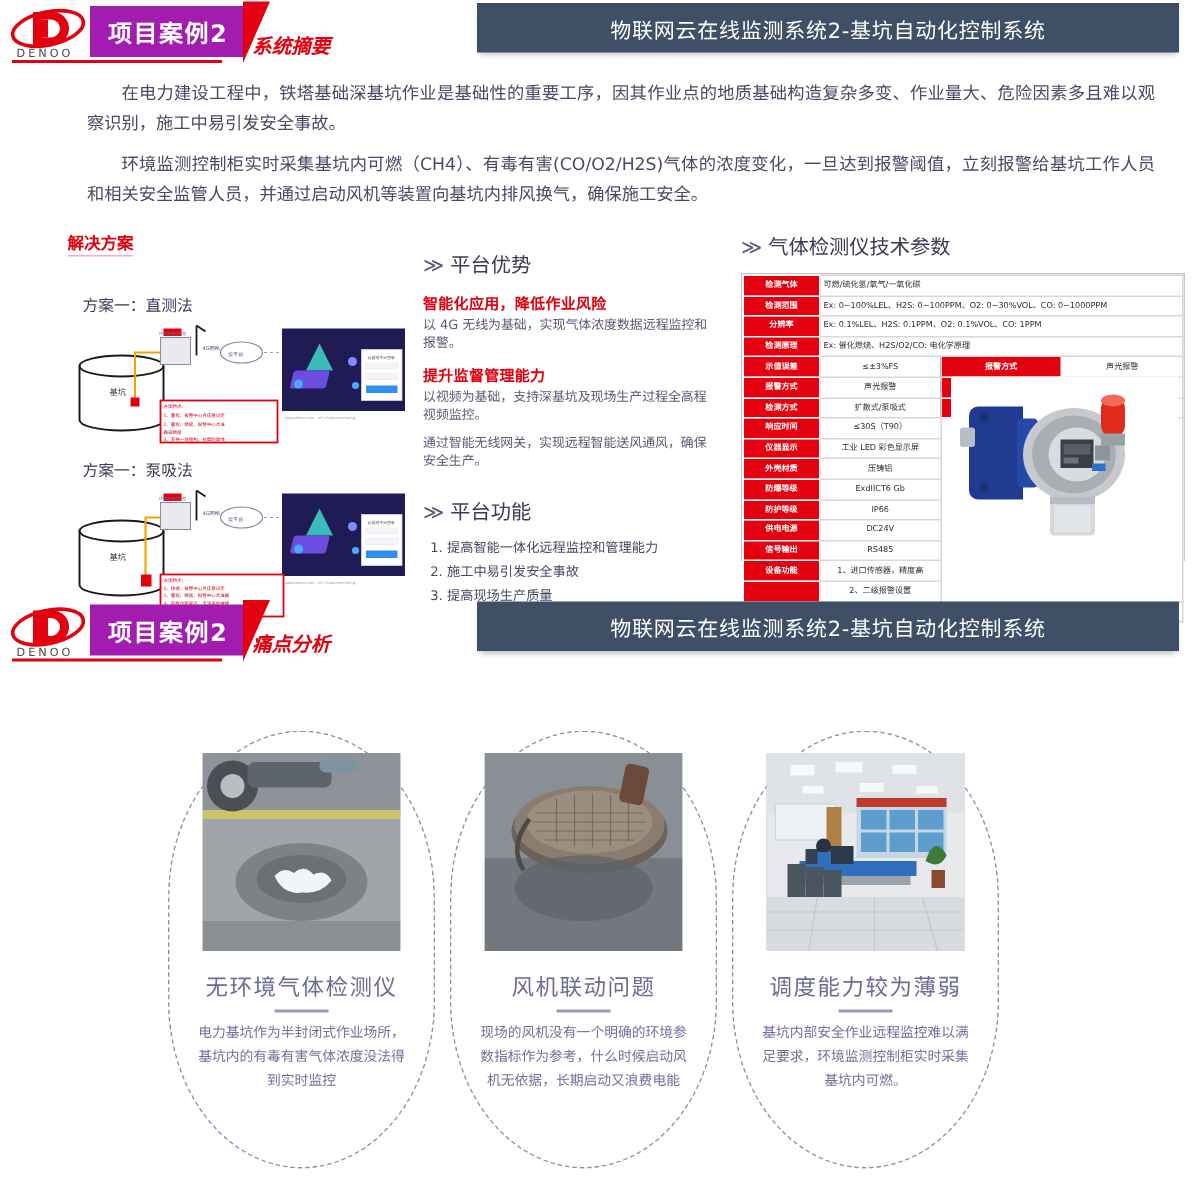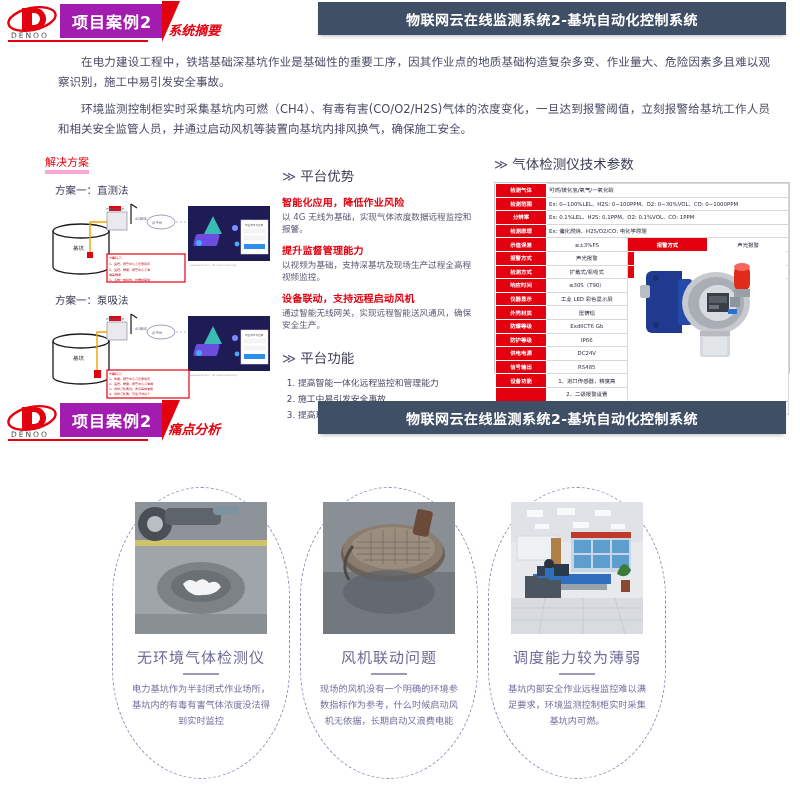--- a/index.html
+++ b/index.html
@@ -29,39 +29,39 @@
   }
   .subtag{
     margin-left:-12px;align-self:flex-end;color:#e3000f;font-weight:bold;
     font-size:13px;font-style:italic;padding-bottom:1px;white-space:nowrap;
   }
   .redline{position:absolute;left:8px;top:40px;width:140px;height:2px;background:#e3000f;}
 
   .titlebar{
     position:absolute;left:318px;top:2px;width:468px;height:33px;
     background:#3f4f66;color:#ffffff;display:flex;align-items:center;justify-content:center;
-    font-size:14px;font-weight:bold;letter-spacing:.5px;
+    font-size:14px;font-weight:normal;letter-spacing:.5px;
     box-shadow:0 3px 4px -2px rgba(0,0,0,.28);
   }
 
   
   .intro{margin:10px 30px 0 58px;}
   .intro p{
     margin:0 0 7px 0;font-size:11.5px;line-height:20px;color:#4a4a66;
     text-indent:2em;text-align:justify;
   }
 
   
   .cols{position:relative;margin-top:12px;height:240px;}
 
   
   .col-left{position:absolute;left:45px;top:0;width:228px;}
   .sec-title-red{
-    color:#e3000f;font-weight:normal;font-size:11px;margin:0 0 6px 0;
-    border-bottom:4px solid #f9a8d4;display:inline-block;padding-bottom:1px;
+    color:#e3000f;font-weight:bold;font-size:11px;margin:0 0 22px 0;
+    border-bottom:1px solid #f9a8d4;display:inline-block;padding-bottom:1px;
   }
   .plan-label{font-size:10.5px;color:#3b3b55;margin:2px 0 1px 10px;}
   .diagram{position:relative;height:92px;margin-bottom:2px;}
   .diagram svg{display:block;}
 
   
   .col-mid{position:absolute;left:282px;top:14px;width:196px;}
   .head2{font-size:13.5px;color:#3b3b55;margin:0 0 9px 0;font-weight:normal;}
   .head2 .chev{color:#5b5b7a;margin-right:4px;}
   .adv-item{margin-bottom:7px;}
@@ -230,21 +230,20 @@
 
       <div class="adv-item">
         <p class="adv-h">智能化应用，降低作业风险</p>
         <p class="adv-p">以 4G 无线为基础，实现气体浓度数据远程监控和报警。</p>
       </div>
       <div class="adv-item">
         <p class="adv-h">提升监督管理能力</p>
         <p class="adv-p">以视频为基础，支持深基坑及现场生产过程全高程视频监控。</p>
       </div>
       <div class="adv-item">
-        <p class="adv-h">设备联动，支持远程启动风机</p>
         <p class="adv-p">通过智能无线网关，实现远程智能送风通风，确保安全生产。</p>
       </div>
 
       <h3 class="head2" style="margin-top:16px;">
         <span class="chev">≫</span><span>平台功能</span>
       </h3>
       <ol class="func-list">
         <li>提高智能一体化远程监控和管理能力</li>
         <li>施工中易引发安全事故</li>
         <li>提高现场生产质量</li>

